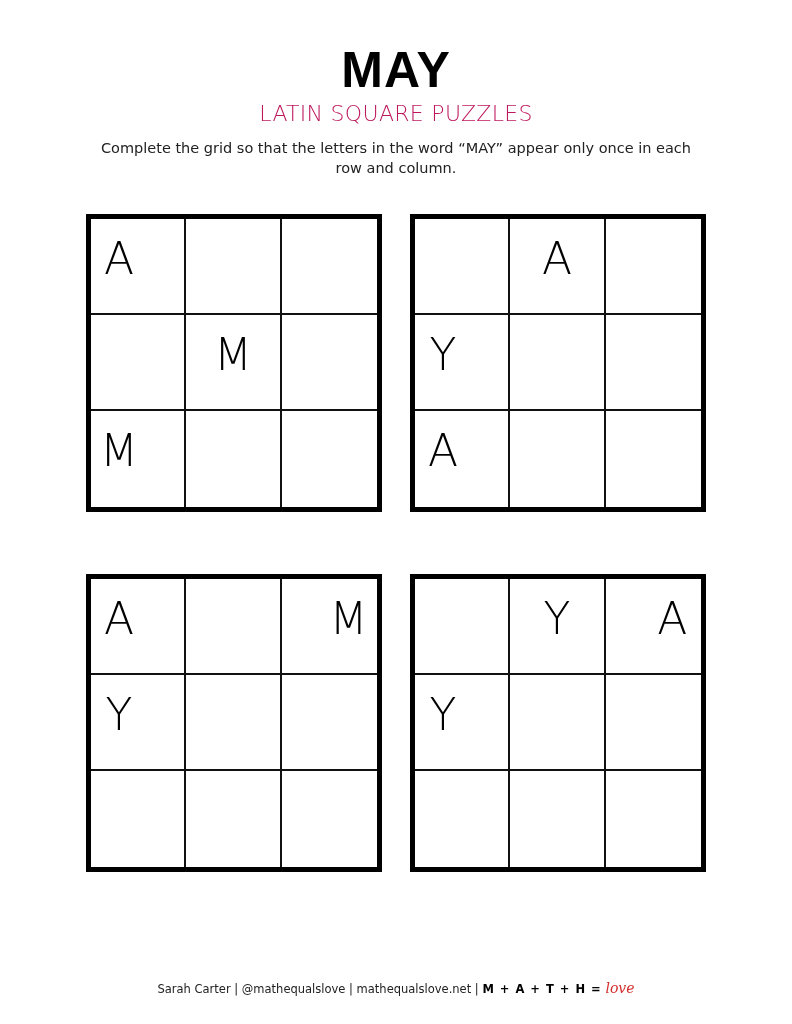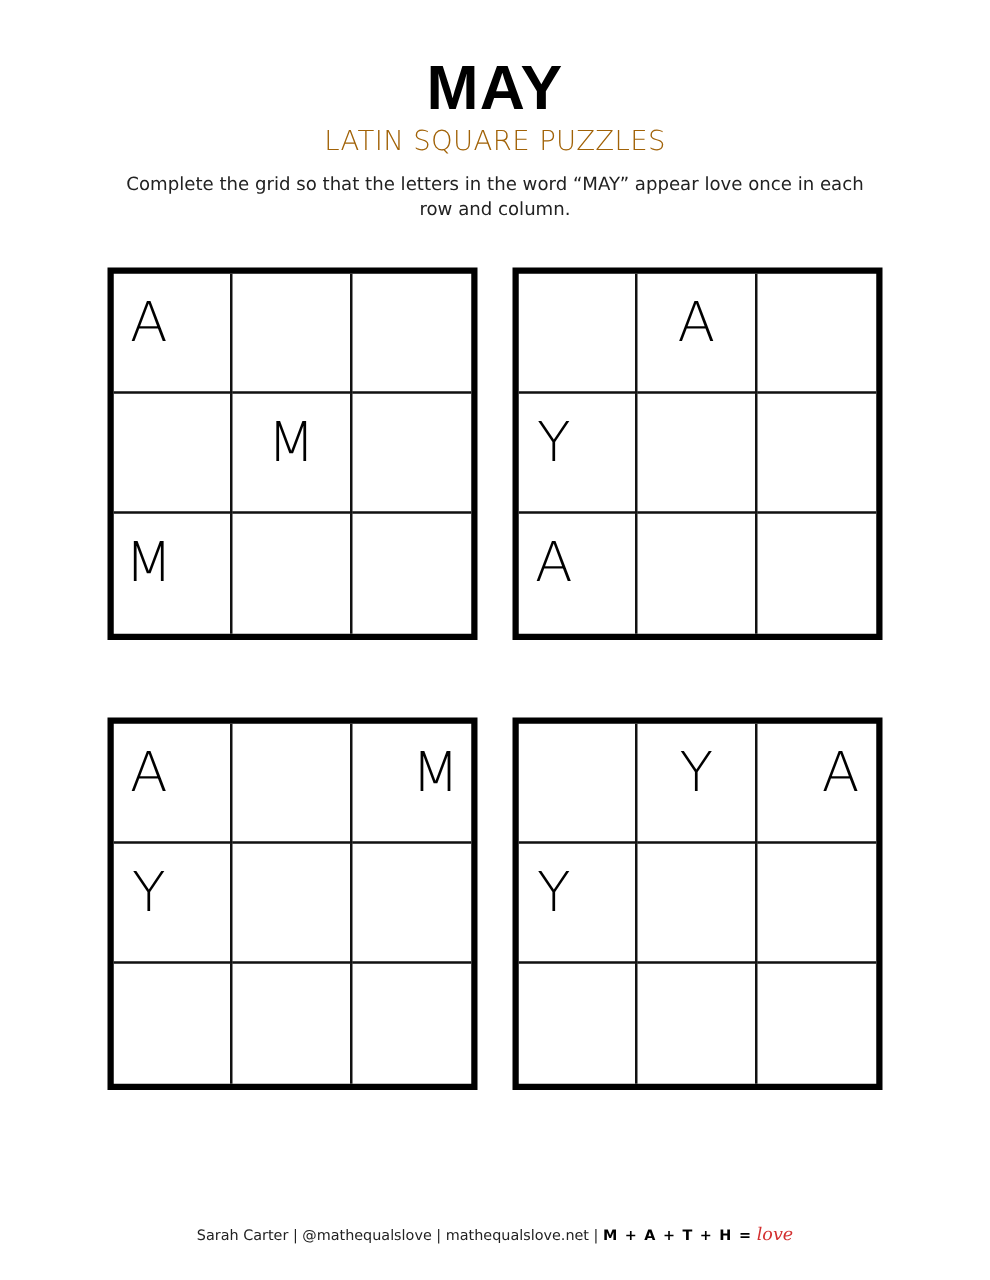--- a/index.html
+++ b/index.html
@@ -8,21 +8,21 @@
       font-family: "DejaVu Sans", "Liberation Sans", sans-serif; color: #111;
       overflow: hidden;
     }
     .title {
       position: absolute; left: 0; right: 0; top: 40px; text-align: center;
       font-family: "Liberation Sans", sans-serif; font-weight: 700; font-size: 50px;
       letter-spacing: 1px; line-height: 60px; color: #000;
     }
     .subtitle {
       position: absolute; left: 0; right: 0; top: 100px; text-align: center;
-      font-family: "DejaVu Sans", sans-serif; font-size: 22px; line-height: 28px; color: #a16207;
+      font-family: "DejaVu Sans", sans-serif; font-size: 22px; line-height: 28px; color: #be185d;
       font-weight: 300; letter-spacing: 0.3px;
     }
     .instructions {
       position: absolute; left: 100px; right: 100px; top: 138px; text-align: center;
       font-family: "DejaVu Sans", sans-serif; font-size: 14.5px; line-height: 20px; color: #222;
     }
     .puzzle {
       position: absolute; width: 296px; height: 298px; box-sizing: border-box;
       border: 5px solid #000; display: grid;
       grid-template-columns: repeat(3, 1fr); grid-template-rows: repeat(3, 1fr);
@@ -45,21 +45,21 @@
       font-family: "DejaVu Sans", sans-serif; font-size: 11.5px; color: #222; white-space: nowrap; margin-top: 24px;
     }
     .footer .brand { font-weight: 700; color: #000; letter-spacing: 1px; }
     .footer .love { font-family: "DejaVu Serif", serif; font-style: italic; color: #d32f2f; font-size: 14px; }
   </style>
 </head>
 <body>
 
 <div class="title">MAY</div>
 <div class="subtitle">LATIN SQUARE PUZZLES</div>
-<div class="instructions">Complete the grid so that the letters in the word “MAY” appear love once in each row and column.</div>
+<div class="instructions">Complete the grid so that the letters in the word “MAY” appear only once in each row and column.</div>
 
 <div class="puzzle" style="left:86px; top:214px;">
     <div class="cell c0 r0">
       <span class="letter">A</span>
     </div>
     <div class="cell c1 r0">
       <span class="letter"></span>
     </div>
     <div class="cell c2 r0">
       <span class="letter"></span>

